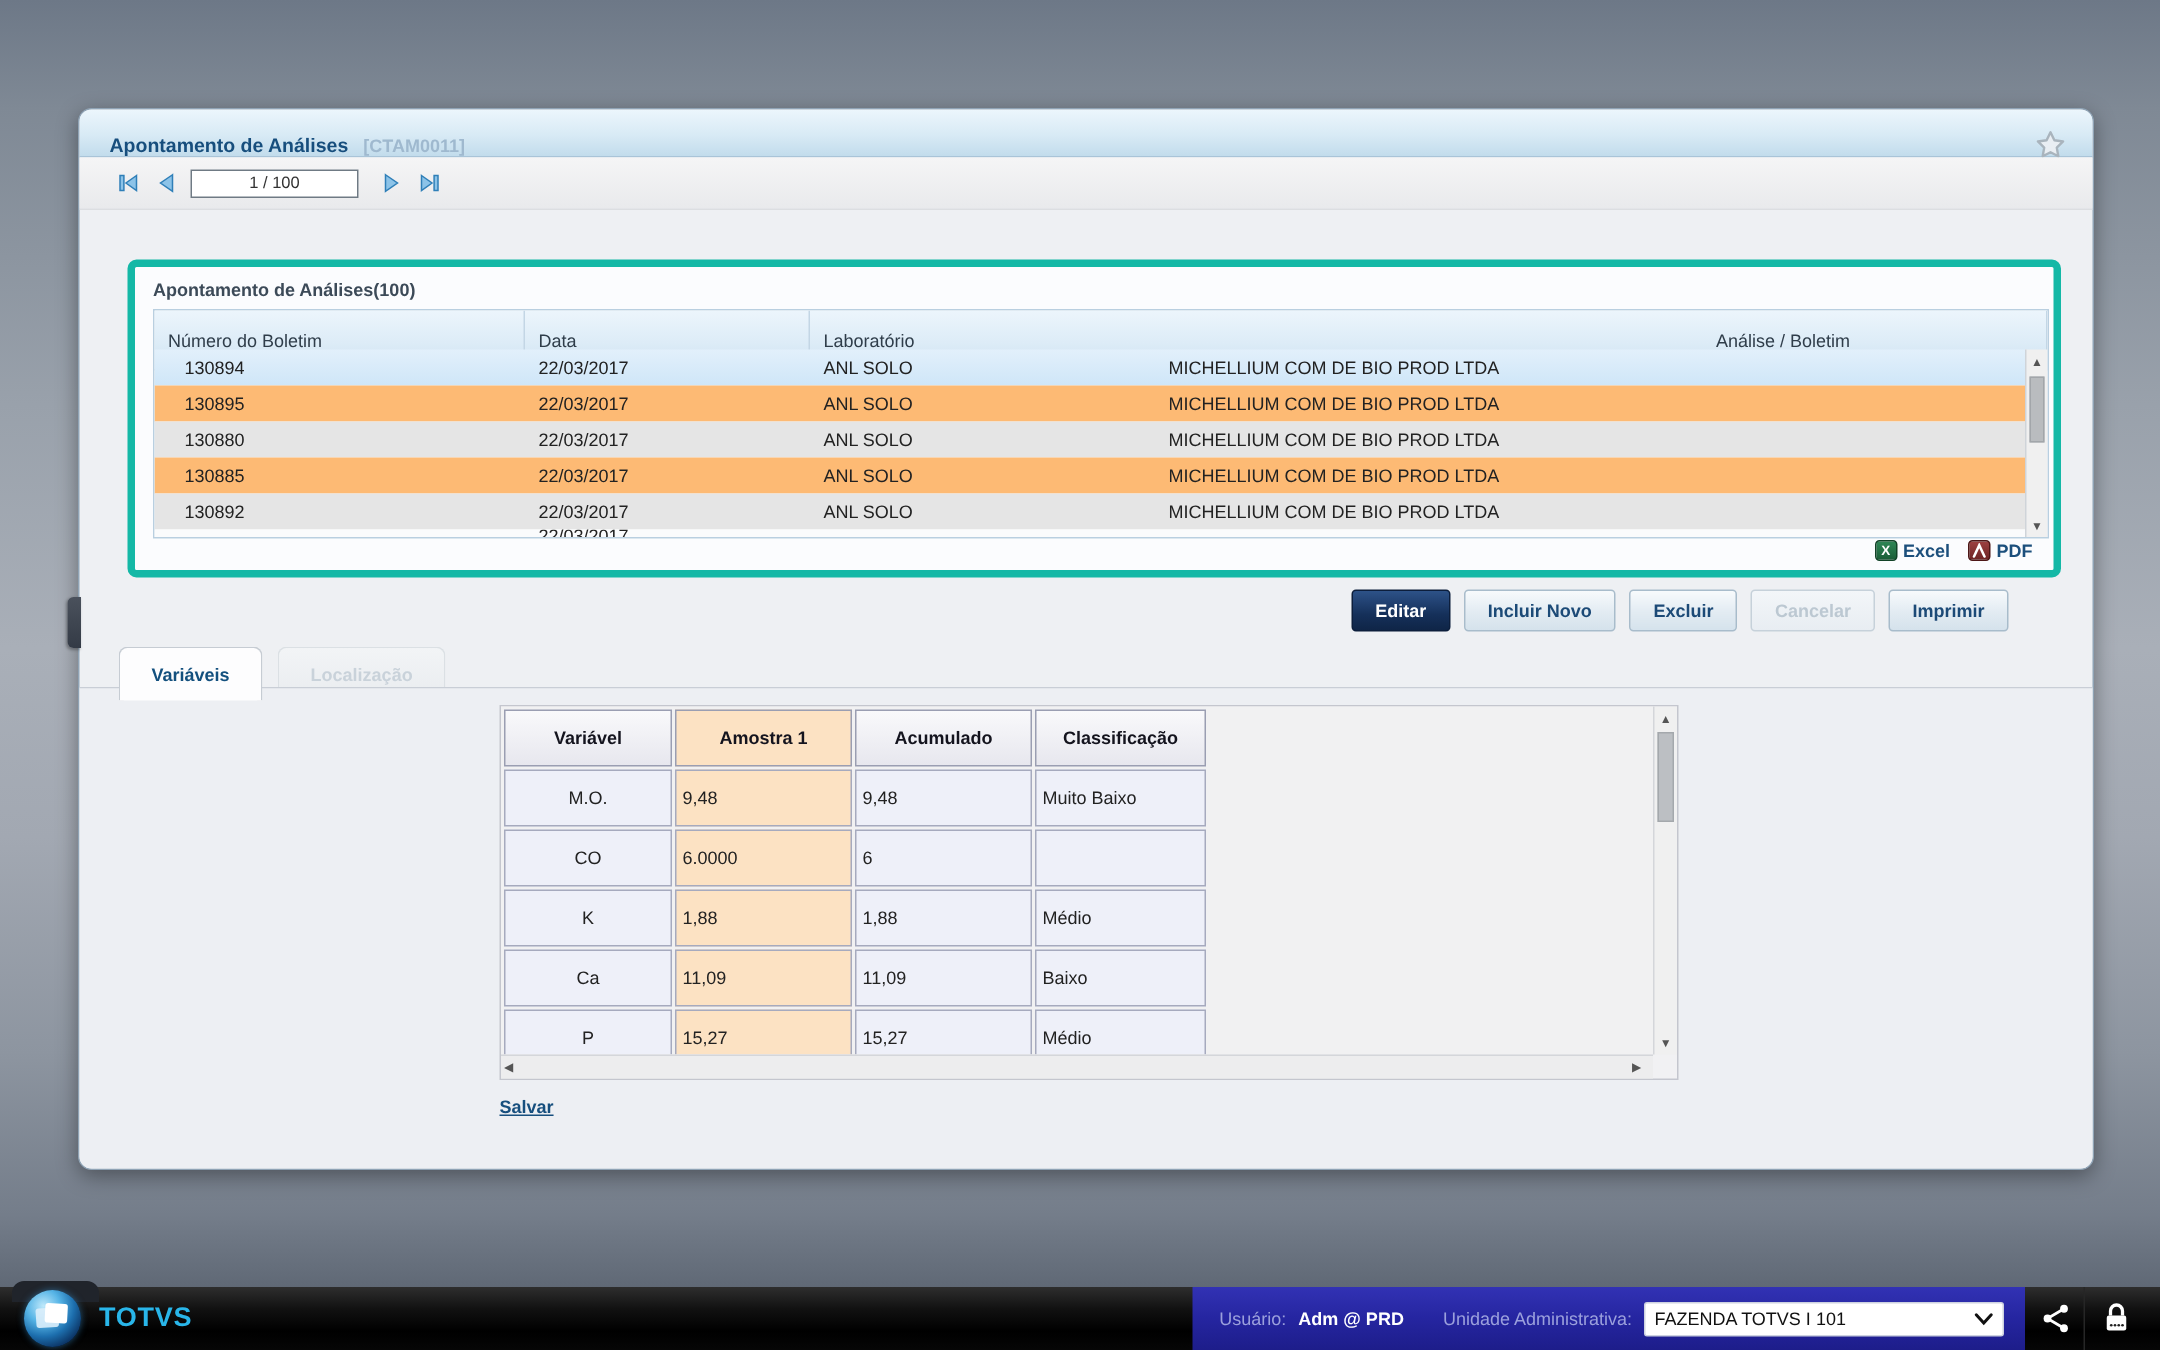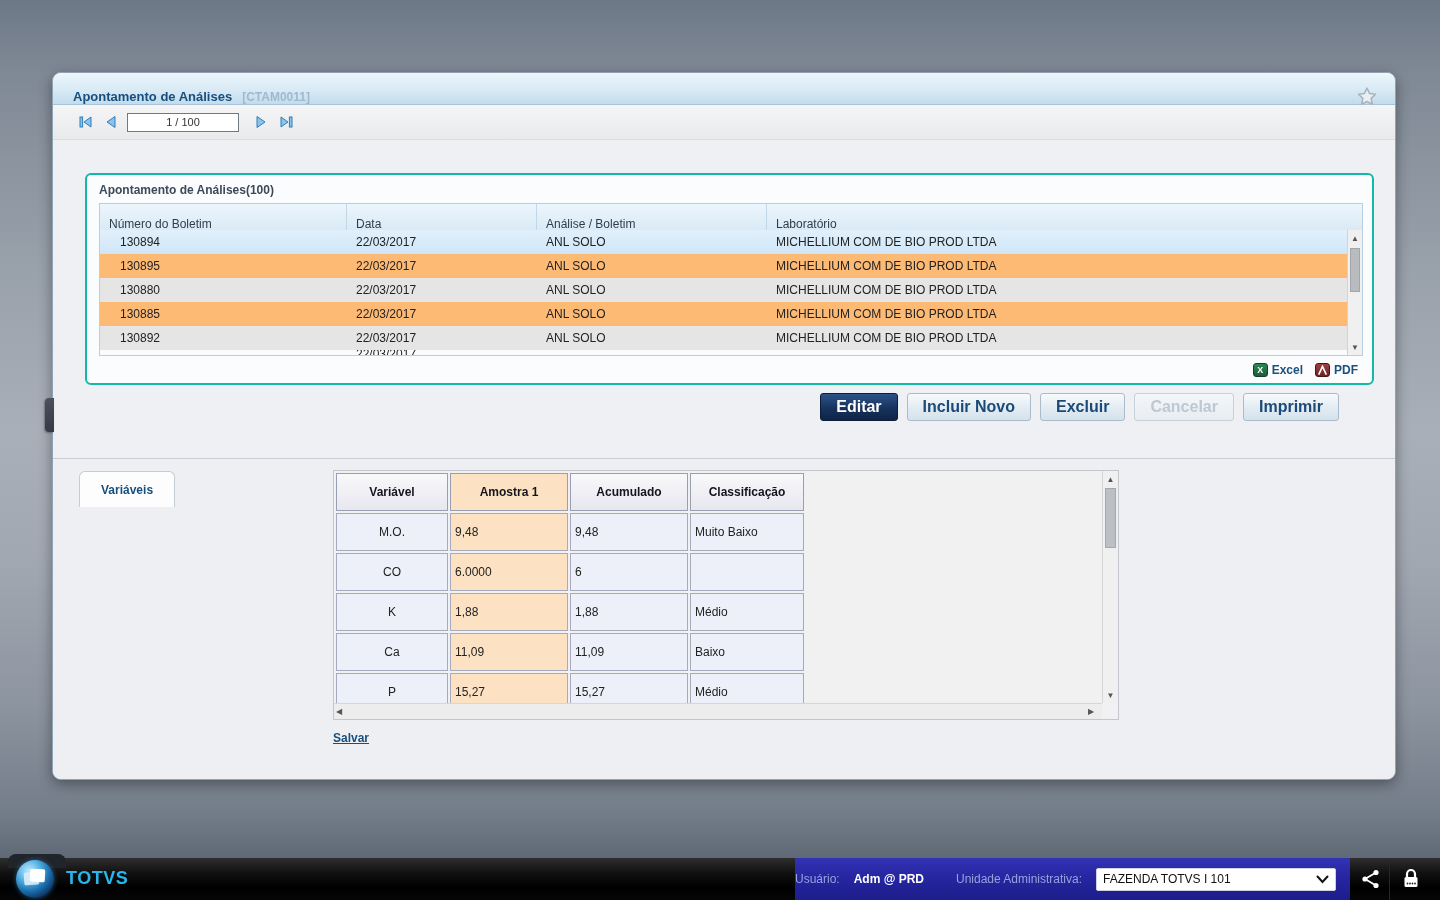--- a/index.html
+++ b/index.html
@@ -22,21 +22,21 @@
 
   .toolbar { position:absolute; left:0; top:32px; right:0; height:35px;
     background:linear-gradient(180deg,#f5f5f6,#e9eaec);
     border-bottom:1px solid #dcdee1; display:flex; align-items:center; gap:7px; padding-left:24px; }
   .nav-btn { width:18px; height:18px; cursor:pointer; display:flex; align-items:center; justify-content:center; }
   .pager-input { width:112px; height:19px; border:1px solid #6f7a84; background:#fff;
     text-align:center; font-size:11px; color:#333; font-family:"Liberation Sans",sans-serif; }
 
   
   .browse-box { position:absolute; left:32px; top:100px; width:1289px; height:212px;
-    background:#fbfcfe; border:2px solid #14b8a6; border-radius:6px; }
+    background:#fbfcfe; border:5px solid #14b8a6; border-radius:6px; }
   .browse-title { position:absolute; left:12px; top:8px; font-size:12px; font-weight:bold; color:#3c4a58; }
   .bgrid { position:absolute; left:12px; top:28px; width:1264px; height:153px;
     border:1px solid #b9cfe0; background:#fff; overflow:hidden; }
   .bgrid-head { display:flex; height:40px;
     background:linear-gradient(180deg,#ecf5fc 0%,#ddecf7 55%,#cde2f1 100%);
     border-bottom:1px solid #b9cfe0; }
   .bh-cell { font-size:12px; color:#2f3d4a; display:flex; align-items:center; padding-left:9px;
     border-right:1px solid #c3d6e5; }
   .bh-c0 { width:247px; } .bh-c1 { width:190px; } .bh-c2 { width:230px; } .bh-c3 { flex:1; border-right:none; }
   .bgrid-body { position:absolute; left:0; top:26px; right:15px; bottom:0; }
@@ -55,30 +55,30 @@
   .export-row { position:absolute; right:14px; bottom:6px; display:flex; align-items:center; gap:12px; }
   .export-link { display:flex; align-items:center; gap:4px; cursor:pointer;
     font-size:12px; font-weight:bold; color:#1c4f7c; }
   .xls-ic { width:15px; height:14px; background:linear-gradient(180deg,#2e8655,#1b5e38); border:1px solid #114227;
     border-radius:3px; color:#fff; font-size:9px; font-weight:bold; display:flex; align-items:center; justify-content:center; }
   .pdf-ic { width:15px; height:14px; background:linear-gradient(180deg,#9c4040,#6e2424); border:1px solid #4c1616;
     border-radius:3px; display:flex; align-items:center; justify-content:center; }
 
   
   .actions { position:absolute; top:320px; left:0; right:56px; display:flex; justify-content:flex-end; gap:9px; }
-  .btn { height:28px; padding:0 15px; font-size:16px; font-weight:bold; color:#1c4a77;
+  .btn { height:28px; padding:0 15px; font-size:12px; font-weight:bold; color:#1c4a77;
     background:linear-gradient(180deg,#f7fafc,#e2ebf2 55%,#d5e2ec);
     border:1px solid #a8bccb; border-radius:3px; cursor:pointer; font-family:"Liberation Sans",sans-serif; }
   .btn.primary { color:#fff; background:linear-gradient(180deg,#2d5288,#15305a 60%,#0f2547); border-color:#0c1e3c; }
   .btn.disabled { color:#bcc8d2; background:linear-gradient(180deg,#f3f6f9,#e8edf2); border-color:#c6d1da; cursor:default; }
 
   
   .tabs { position:absolute; left:26px; top:358px; display:flex; gap:10px; }
   .tab { height:36px; padding:12px 21px; display:flex; align-items:center; font-size:12px; font-weight:bold;
-    border:1px solid #c6ccd3; border-bottom:none; border-radius:6px 6px 0 0; cursor:pointer;margin-top:40px; }
+    border:1px solid #c6ccd3; border-bottom:none; border-radius:6px 6px 0 0; cursor:pointer; }
   .tab.active { background:#fdfdfe; color:#13507e; position:relative; z-index:2; }
   .tab.inactive { background:linear-gradient(180deg,#f2f4f6,#e9ecef); color:#c9d2da; border-color:#dbe0e4; }
   .tab-panel { position:absolute; left:0; top:385px; right:0; bottom:0;
     background:#edeff3; border-top:1px solid #c9ced6; border-radius:0 0 8px 8px; }
 
   
   .vars-box { position:absolute; left:280px; top:11px; width:786px; height:250px;
     border:1px solid #c4c6ce; background:#f1f1f3; }
   .vars-clip { position:absolute; left:0; top:0; right:16px; bottom:16px; overflow:hidden; background:#f1f1f2; }
   .vtable { border-collapse:separate; border-spacing:2px; }
@@ -108,21 +108,21 @@
   .logo { position:absolute; left:16px; top:2px; width:38px; height:38px; border-radius:50%;
     background:radial-gradient(circle at 34% 28%, #bfe9fb 0%, #56b4e6 30%, #1d6fae 55%, #0a2f5e 80%, #041428 100%);
     box-shadow:0 0 5px rgba(60,160,230,.5); }
   .logo::before { content:""; position:absolute; left:8px; top:12px; width:15px; height:13px;
     background:#dceefb; border-radius:2px; transform:rotate(-4deg); opacity:.9; }
   .logo::after { content:""; position:absolute; left:14px; top:9px; width:15px; height:13px;
     background:#ffffff; border-radius:2px; transform:rotate(3deg); }
   .brand { position:absolute; left:66px; top:10px; font-size:18px; font-weight:bold; letter-spacing:.5px; color:#29b6ea; }
   .user-panel { position:absolute; left:795px; top:0; width:555px; height:42px;
     background:linear-gradient(180deg,#3232b4 0%,#2525a0 50%,#1d1d8a 100%);
-    display:flex; align-items:center; justify-content:space-between; gap:8px; padding-right:14px; }
+    display:flex; align-items:center; justify-content:flex-end; gap:8px; padding-right:14px; }
   .fp-label { font-size:12px; color:#9ba0dc; }
   .fp-value { font-size:12px; font-weight:bold; color:#fff; margin-right:18px; }
   .unit-select { width:240px; height:23px; background:#fff; border:1px solid #cdd2e0; border-radius:2px;
     display:flex; align-items:center; padding:0 6px; cursor:pointer; }
   .unit-text { flex:1; font-size:12px; color:#111; white-space:nowrap; overflow:hidden; }
   .footer-icon { position:absolute; top:0; width:37px; height:42px; display:flex; align-items:center; justify-content:center; cursor:pointer; }
   .fi-share { left:1353px; border-right:1px solid #262626; }
   .fi-lock { left:1392px; }
 </style>
 </head>
@@ -168,22 +168,22 @@
       </span>
     </div>
 
     <div class="browse-box">
       <div class="browse-title">Apontamento de Análises(100)</div>
 
       <div class="bgrid">
         <div class="bgrid-head">
           <div class="bh-cell bh-c0">Número do Boletim</div>
           <div class="bh-cell bh-c1">Data</div>
+          <div class="bh-cell bh-c3">Laboratório</div>
           <div class="bh-cell bh-c2">Análise / Boletim</div>
-          <div class="bh-cell bh-c3">Laboratório</div>
         </div>
 
         <div class="bgrid-body">
           <div class="brow sel">
             <div class="b-cell b-c0">130894</div>
             <div class="b-cell b-c1">22/03/2017</div>
             <div class="b-cell b-c2">ANL SOLO</div>
             <div class="b-cell b-c3">MICHELLIUM COM DE BIO PROD LTDA</div>
           </div>
           <div class="brow alt">

